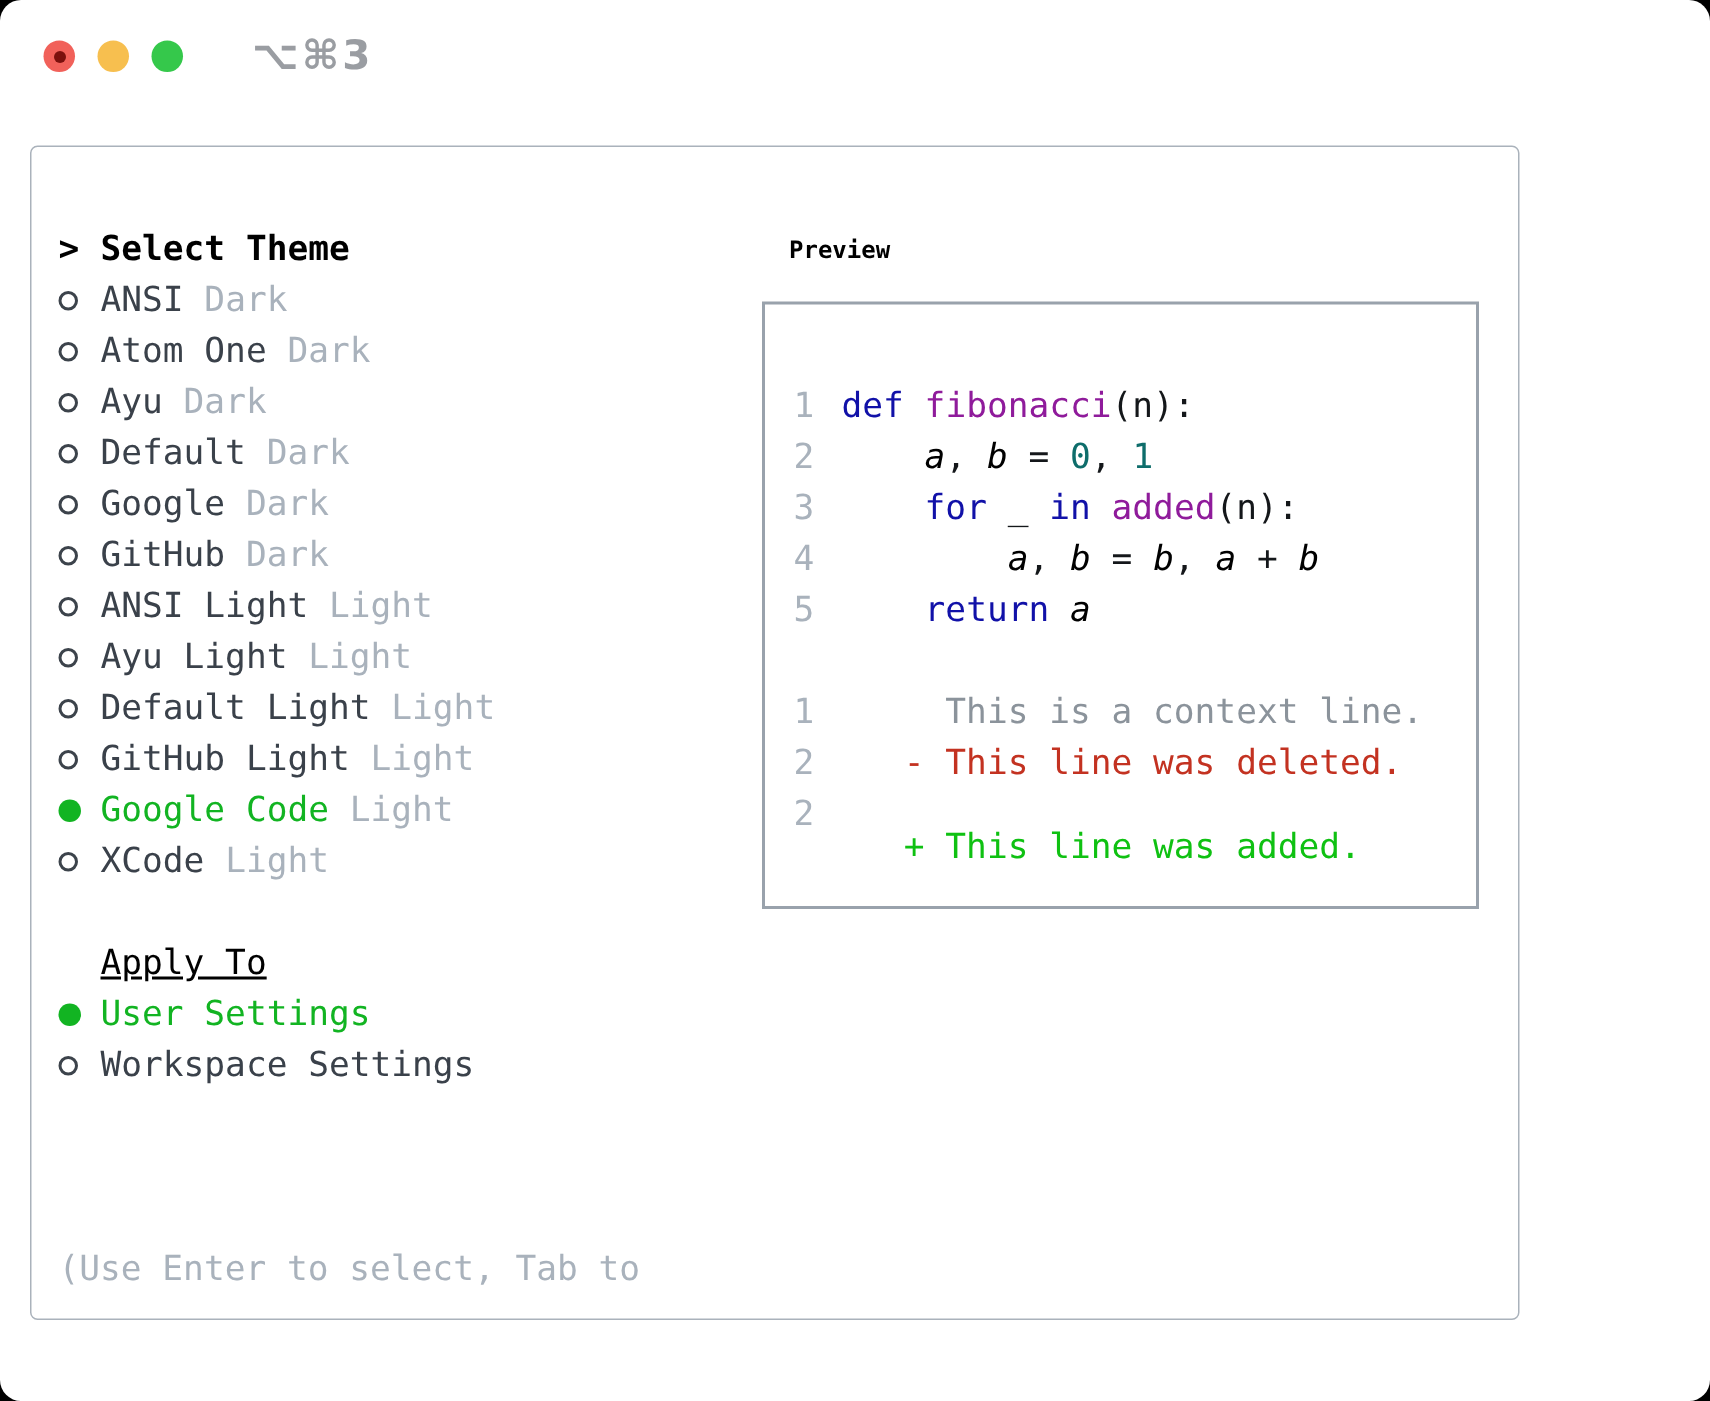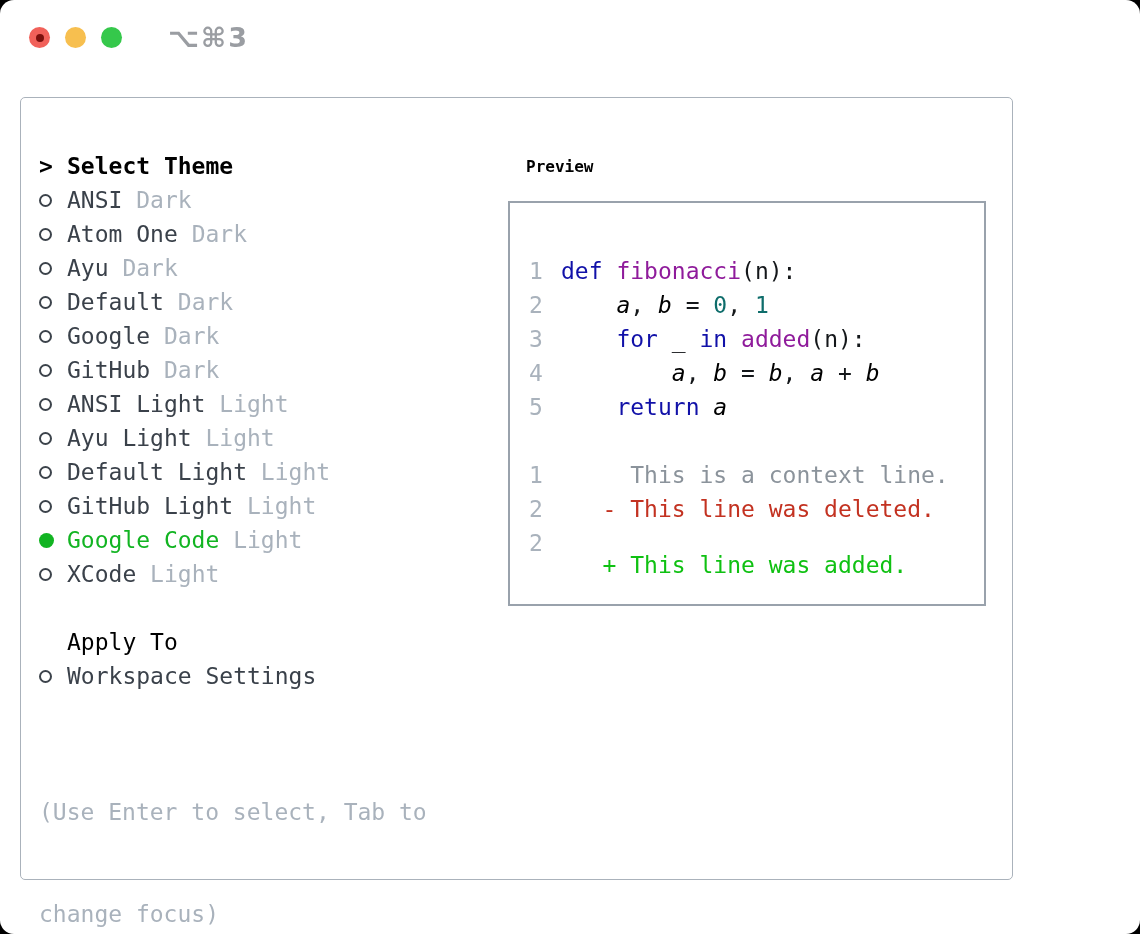--- a/index.html
+++ b/index.html
@@ -37,21 +37,21 @@
   .frame{position:absolute;left:20px;top:97px;width:993px;height:783px;
          border:1.5px solid var(--frame-border);border-radius:5px;background:#fff;}
 
   
   .left-col{position:absolute;left:18px;top:51px;font-size:23px;color:var(--text-dark);}
   .row{display:flex;align-items:center;height:34px;white-space:pre;}
   .row.spacer{height:34px;}
   .marker{width:28px;flex:none;display:flex;align-items:center;}
   .prompt{color:#000;font-weight:700;}
   .hdr{color:#000;font-weight:700;}
-  .hdr2{color:#000;}
+  .hdr2{color:#000;text-decoration:underline;}
   .radio{width:13px;height:13px;border-radius:50%;border:2px solid #3c434b;background:transparent;}
   .radio.selected{width:15px;height:15px;border:none;background:var(--accent-green);}
   .item{cursor:pointer;}
   .name{color:var(--text-dark);white-space:pre;}
   .name.sel{color:var(--accent-green);}
   .variant{color:var(--muted);white-space:pre;text-align:center;}
   .help{margin-top:0;color:var(--muted);line-height:34px;white-space:pre;}
 
   
   .pv-header{position:absolute;left:480px;top:51px;height:34px;display:flex;align-items:center;
@@ -110,20 +110,21 @@
         </div>
 
       <div class="row spacer"></div>
 
       <div class="row">
         <span class="marker"></span>
         <span class="hdr2">Apply To</span>
       </div>
 
       <div id="apply-list">
+          <div class="row item"><span class="marker"><span class="radio selected"></span></span><span class="name sel">User Settings</span></div>
           <div class="row item"><span class="marker"><span class="radio"></span></span><span class="name">Workspace Settings</span></div>
         </div>
 
       <div class="row spacer"></div>
 
       <div class="help">
         <div>(Use Enter to select, Tab to</div>
         <div>change focus)</div>
       </div>
     </div>

